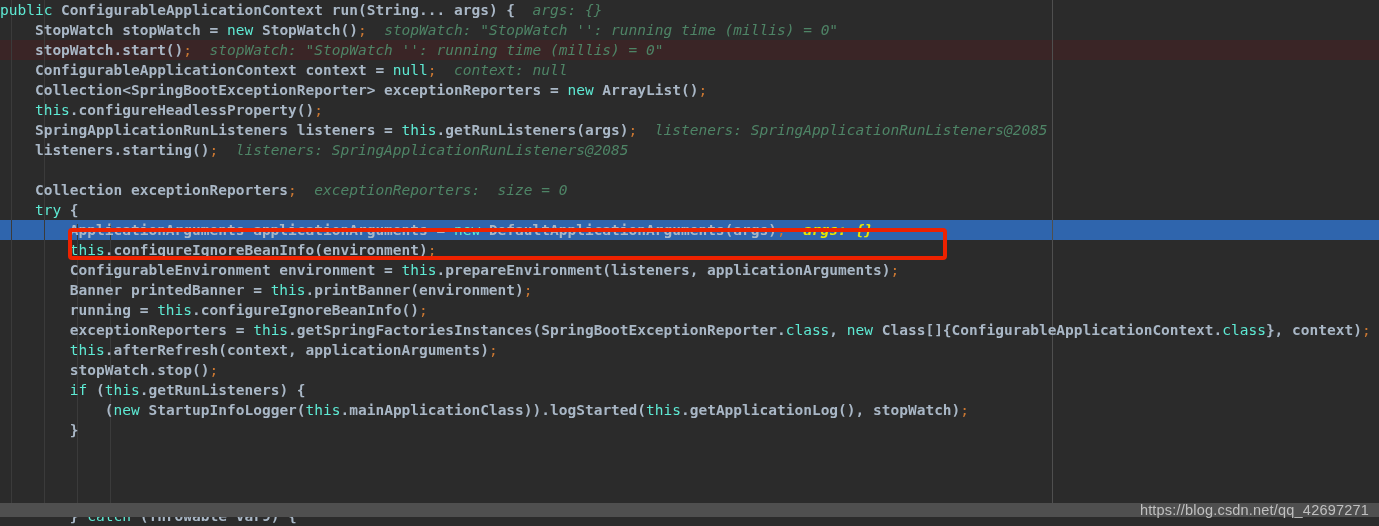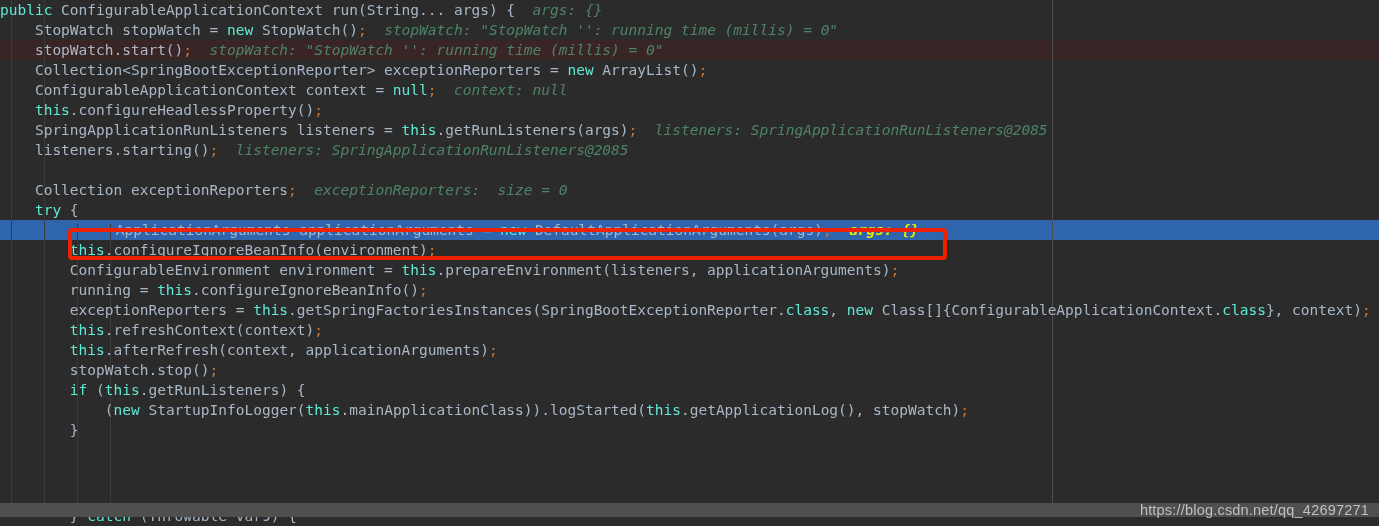--- a/index.html
+++ b/index.html
@@ -43,25 +43,25 @@
   .line .txt {
     position: relative;
     z-index: 3;
     padding-left: 0px;
     display: inline-block;
     white-space: pre;
   }
 
   
   .line.exec-line { background: #3a2526; }
-  .line.sel-line  { background: #2f65ad; padding-left: 46px; }
+  .line.sel-line  { background: #2f65ad; }
 
   
   .kw      { color: #5eead4; }       
-  .id      { color: #a9b7c6; }
+  .id      { color: #a9b7c6; font-weight: bold; }
   .semi    { color: #cc7832; }       
   .hint    { color: #4e8466; font-style: italic; }   
   .hint-sel{ color: #e8e800; font-style: italic; font-weight: bold; } 
 
   
   .guide {
     position: absolute;
     top: 0;
     width: 1px;
     height: 503px;
@@ -164,34 +164,34 @@
     <div class="guide g1"></div>
     <div class="guide g2"></div>
     <div class="guide g3 short"></div>
     <div class="guide g4 short"></div>
     <div class="margin-guide"></div>
 
     <div id="code-lines">
         <div class="line"><span class="txt"><span class="kw">public</span><span class="id"> ConfigurableApplicationContext run(String... args) {</span><span class="hint">  args: {}</span></span></div>
         <div class="line"><span class="txt"><span class="id">    StopWatch stopWatch = </span><span class="kw">new</span><span class="id"> StopWatch()</span><span class="semi">;</span><span class="hint">  stopWatch: "StopWatch '': running time (millis) = 0"</span></span></div>
         <div class="line exec-line"><span class="txt"><span class="id">    stopWatch.start()</span><span class="semi">;</span><span class="hint">  stopWatch: "StopWatch '': running time (millis) = 0"</span></span></div>
+        <div class="line"><span class="txt"><span class="id">    ConfigurableApplicationContext context = </span><span class="kw">null</span><span class="semi">;</span><span class="hint">  context: null</span></span></div>
         <div class="line"><span class="txt"><span class="id">    Collection&lt;SpringBootExceptionReporter&gt; exceptionReporters = </span><span class="kw">new</span><span class="id"> ArrayList()</span><span class="semi">;</span></span></div>
-        <div class="line"><span class="txt"><span class="id">    ConfigurableApplicationContext context = </span><span class="kw">null</span><span class="semi">;</span><span class="hint">  context: null</span></span></div>
         <div class="line"><span class="txt"><span class="kw">    this</span><span class="id">.configureHeadlessProperty()</span><span class="semi">;</span></span></div>
         <div class="line"><span class="txt"><span class="id">    SpringApplicationRunListeners listeners = </span><span class="kw">this</span><span class="id">.getRunListeners(args)</span><span class="semi">;</span><span class="hint">  listeners: SpringApplicationRunListeners@2085</span></span></div>
         <div class="line"><span class="txt"><span class="id">    listeners.starting()</span><span class="semi">;</span><span class="hint">  listeners: SpringApplicationRunListeners@2085</span></span></div>
         <div class="line"><span class="txt"><span class="id"></span></span></div>
         <div class="line"><span class="txt"><span class="id">    Collection exceptionReporters</span><span class="semi">;</span><span class="hint">  exceptionReporters:  size = 0</span></span></div>
         <div class="line"><span class="txt"><span class="kw">    try</span><span class="id"> {</span></span></div>
         <div class="line sel-line"><span class="txt"><span class="id">        ApplicationArguments applicationArguments = </span><span class="kw">new</span><span class="id"> DefaultApplicationArguments(args)</span><span class="semi">;</span><span class="hint-sel">  args: {}</span></span></div>
         <div class="line"><span class="txt"><span class="kw">        this</span><span class="id">.configureIgnoreBeanInfo(environment)</span><span class="semi">;</span></span></div>
         <div class="line"><span class="txt"><span class="id">        ConfigurableEnvironment environment = </span><span class="kw">this</span><span class="id">.prepareEnvironment(listeners, applicationArguments)</span><span class="semi">;</span></span></div>
+        <div class="line"><span class="txt"><span class="id">        Banner printedBanner = </span><span class="kw">this</span><span class="id">.printBanner(environment)</span><span class="semi">;</span></span></div>
         <div class="line"><span class="txt"><span class="id">        running = </span><span class="kw">this</span><span class="id">.configureIgnoreBeanInfo()</span><span class="semi">;</span></span></div>
         <div class="line"><span class="txt"><span class="id">        exceptionReporters = </span><span class="kw">this</span><span class="id">.getSpringFactoriesInstances(SpringBootExceptionReporter.</span><span class="kw">class</span><span class="id">, </span><span class="kw">new</span><span class="id"> Class[]{ConfigurableApplicationContext.</span><span class="kw">class</span><span class="id">}, context)</span><span class="semi">;</span></span></div>
-        <div class="line"><span class="txt"><span class="kw">        this</span><span class="id">.refreshContext(context)</span><span class="semi">;</span></span></div>
         <div class="line"><span class="txt"><span class="kw">        this</span><span class="id">.afterRefresh(context, applicationArguments)</span><span class="semi">;</span></span></div>
         <div class="line"><span class="txt"><span class="id">        stopWatch.stop()</span><span class="semi">;</span></span></div>
         <div class="line"><span class="txt"><span class="kw">        if</span><span class="id"> (</span><span class="kw">this</span><span class="id">.getRunListeners) {</span></span></div>
         <div class="line"><span class="txt"><span class="id">            (</span><span class="kw">new</span><span class="id"> StartupInfoLogger(</span><span class="kw">this</span><span class="id">.mainApplicationClass)).logStarted(</span><span class="kw">this</span><span class="id">.getApplicationLog(), stopWatch)</span><span class="semi">;</span></span></div>
         <div class="line"><span class="txt"><span class="id">        }</span></span></div>
         <div class="line"><span class="txt"><span class="id"></span></span></div>
       </div>
   </div>
 
   <div class="annot-rect"></div>

